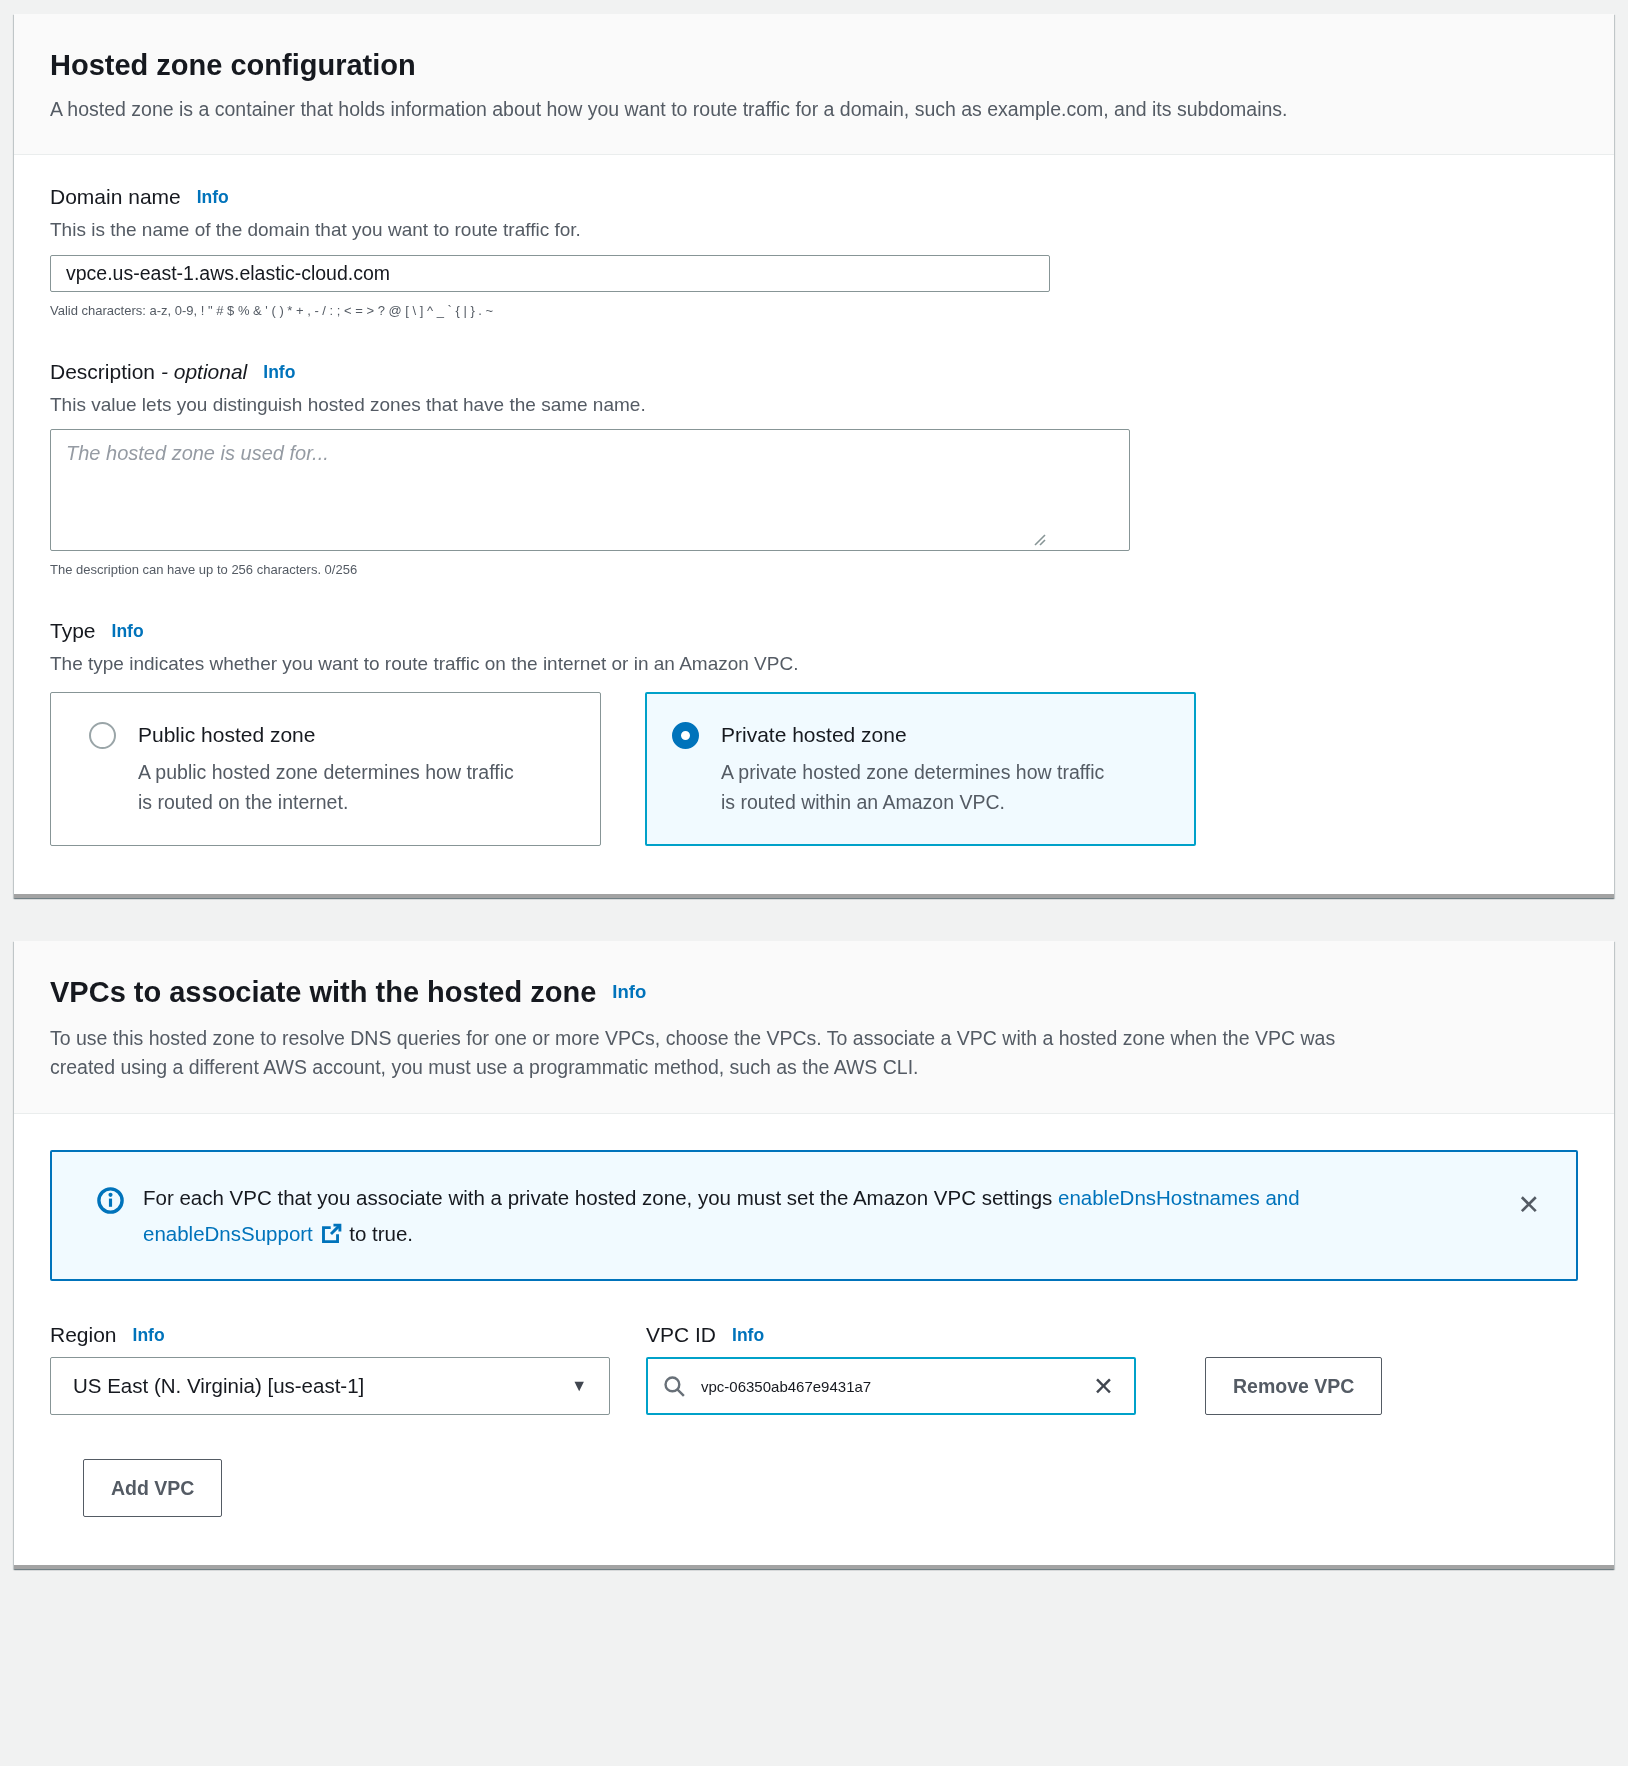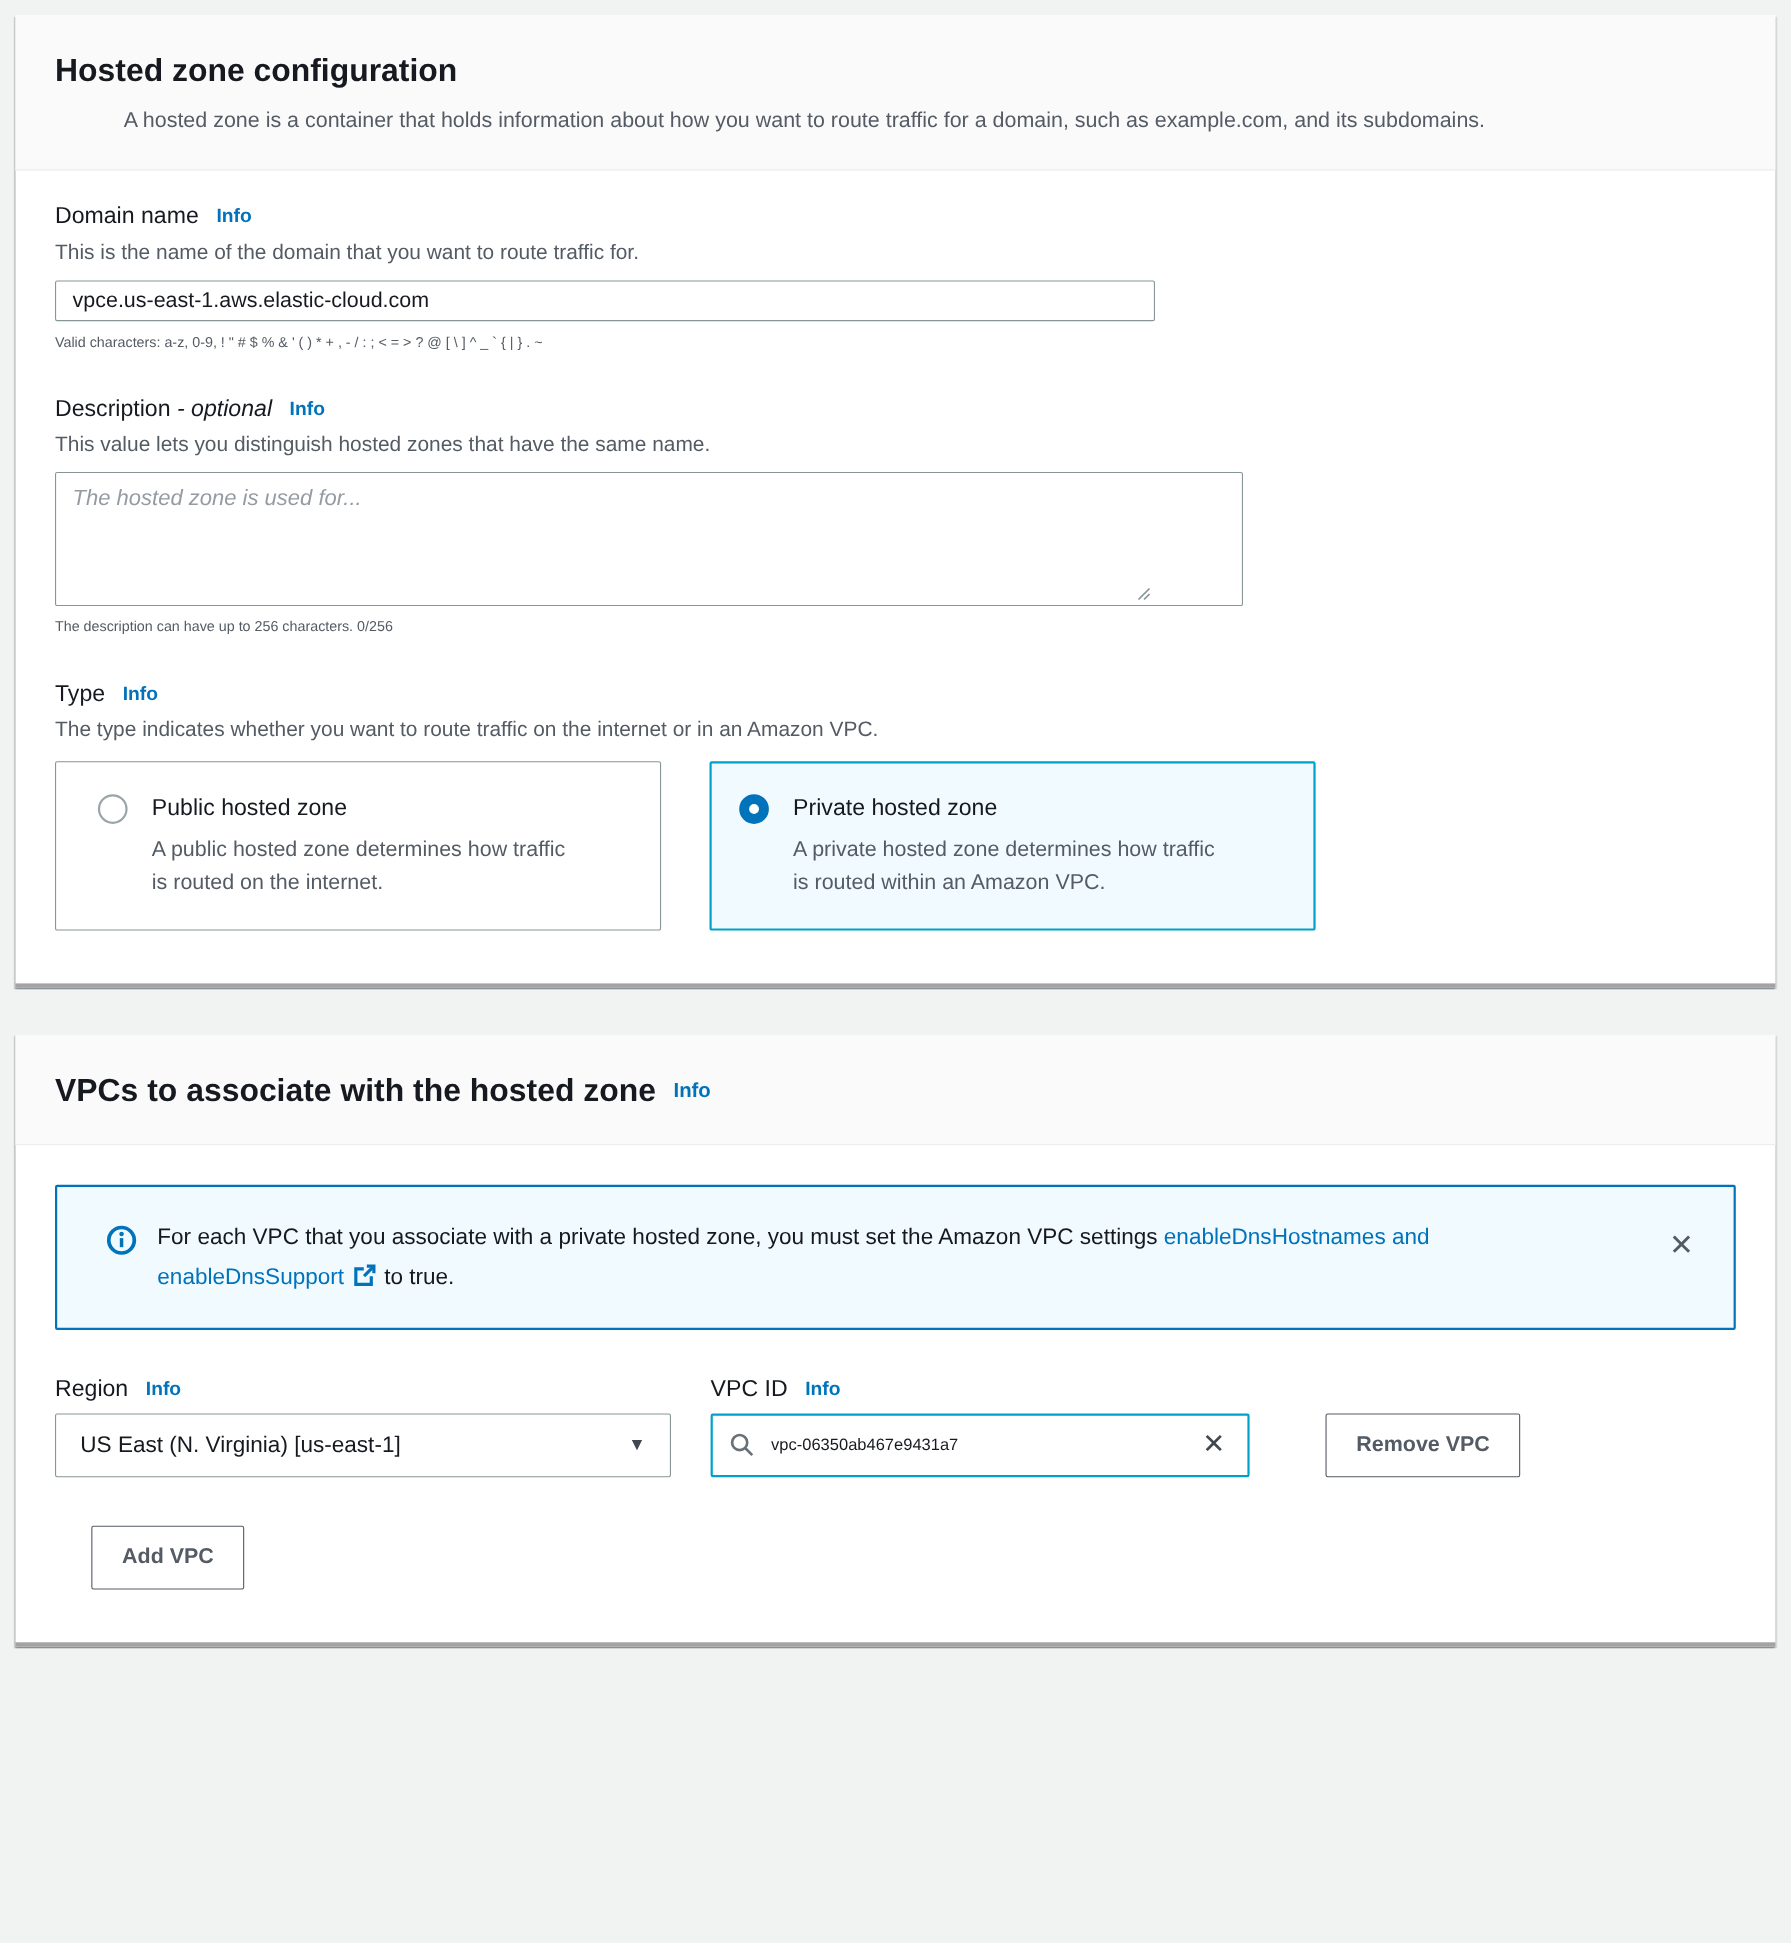--- a/index.html
+++ b/index.html
@@ -117,21 +117,21 @@
     font-size:19.5px; padding:0 27px; font-family:inherit; cursor:pointer;margin-left:33px;
   }
   .add-btn { margin-top:44px; }
 </style>
 </head>
 <body>
 
 <section class="card card--first">
   <div class="card-header">
     <h2 class="card-title">Hosted zone configuration</h2>
-    <p class="card-desc" style="max-width:1300px;text-align:right;">A hosted zone is a container that holds information about how you want to route traffic for a domain, such as example.com, and its subdomains.</p>
+    <p class="card-desc" style="max-width:1300px;">A hosted zone is a container that holds information about how you want to route traffic for a domain, such as example.com, and its subdomains.</p>
   </div>
   <div class="card-body">
 
     <div class="field">
       <div class="label-row">
         <span>Domain name</span><a class="info-link">Info</a>
       </div>
       <p class="field-desc">This is the name of the domain that you want to route traffic for.</p>
       <input class="text-input" type="text" value="vpce.us-east-1.aws.elastic-cloud.com" style="">
       <div class="constraint">Valid characters: a-z, 0-9, ! " # $ % &amp; ' ( ) * + , - / : ; &lt; = &gt; ? @ [ \ ] ^ _ ` { | } . ~</div>
@@ -178,20 +178,21 @@
 
       </div>
     </div>
 
   </div>
 </section>
 
 <section class="card">
   <div class="card-header">
     <h2 class="card-title" style="display:inline;">VPCs to associate with the hosted zone</h2><a class="info-link" style="font-size:18.5px; top:-4px;">Info</a>
+    <p class="card-desc" style="max-width:1290px; margin-top:14px;">To use this hosted zone to resolve DNS queries for one or more VPCs, choose the VPCs. To associate a VPC with a hosted zone when the VPC was created using a different AWS account, you must use a programmatic method, such as the AWS CLI.</p>
   </div>
   <div class="card-body" style="padding-top:36px;">
 
     <div class="alert">
       <svg class="alert-icon" width="29" height="29" viewBox="0 0 24 24">
         <circle cx="12" cy="12" r="9.6" fill="none" stroke="#0073bb" stroke-width="2.8"></circle>
         <rect x="10.7" y="10.4" width="2.6" height="6.8" fill="#0073bb"></rect>
         <circle cx="12" cy="7.3" r="1.7" fill="#0073bb"></circle>
       </svg>
       <div class="alert-text">

